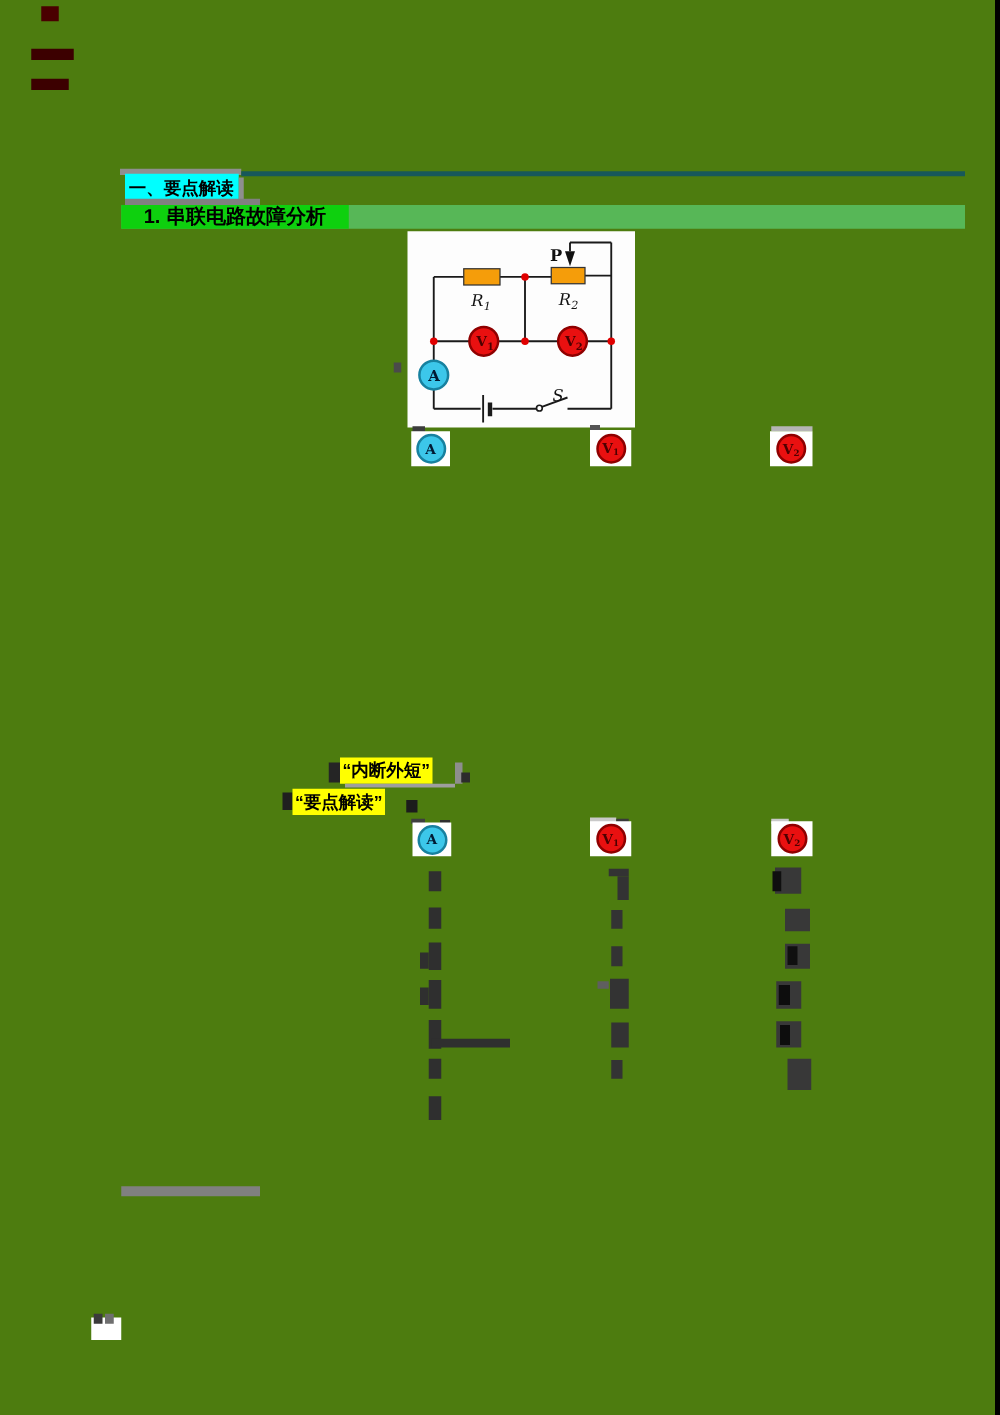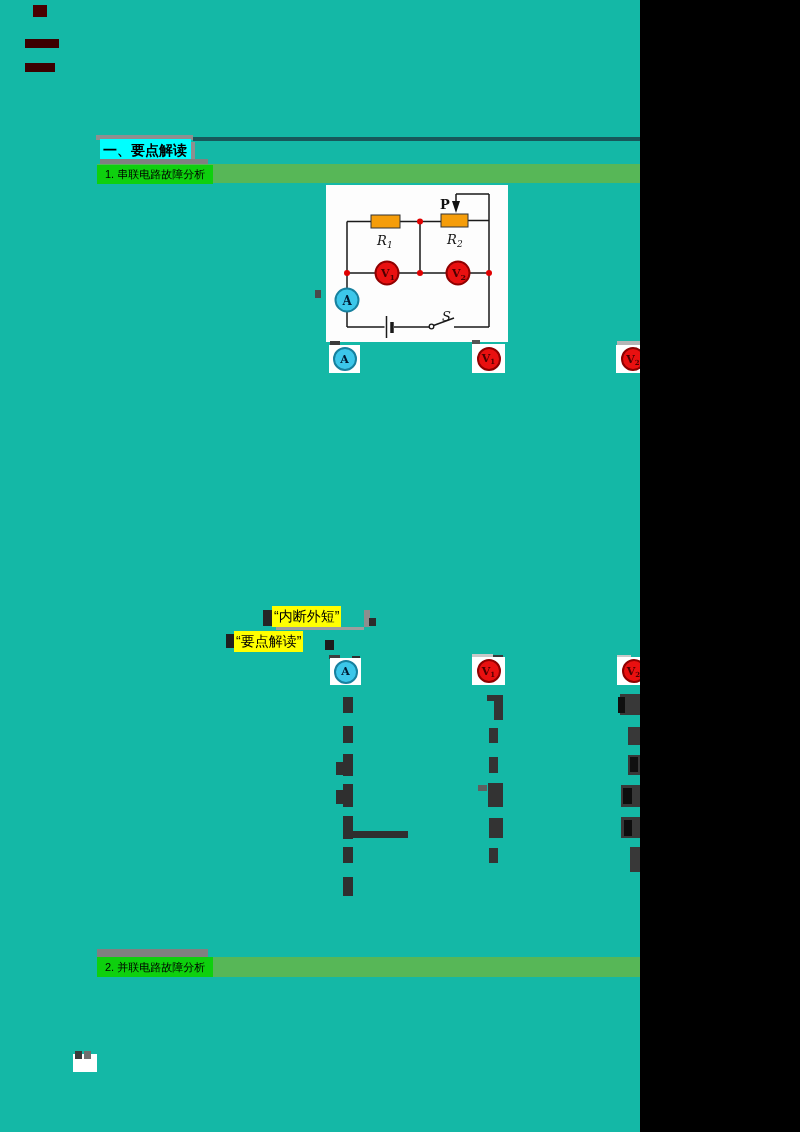--- a/index.html
+++ b/index.html
@@ -1,45 +1,45 @@
 <!DOCTYPE html>
 <html><head>
 <meta charset="utf-8">
 <style>
   html,body{margin:0;padding:0;background:#000;}
-  #canvas{position:relative;width:640px;height:1132px;background:#14b8a6;overflow:hidden;
+  #canvas{position:relative;width:796px;height:1132px;background:#4d7c0f;overflow:hidden;
           font-family:"Liberation Sans",sans-serif;}
   .abs{position:absolute;}
   
   .hdr-cyan{left:100px;top:139px;width:91px;height:23px;background:#00ffff;color:#000;
             font-weight:bold;font-size:14px;line-height:23px;padding-left:3px;box-sizing:border-box;
             white-space:nowrap;overflow:hidden;}
   .gray{background:#8f8f8f;}
   .teal-rule{left:193px;top:137px;width:579px;height:4px;background:#17585a;}
   
   .sec-bar{height:19px;background:#57b757;}
-  .sec-title{display:inline-block;height:100%;background:#0ed00e;color:#000;font-weight:normal;
-             font-size:11px;line-height:19px;padding:0 8px;white-space:nowrap;}
+  .sec-title{display:inline-block;height:100%;background:#0ed00e;color:#000;font-weight:bold;
+             font-size:16px;line-height:19px;padding:0 18px;white-space:nowrap;}
   
   #circuit-box{left:326px;top:185px;width:182px;height:157px;background:#fdfdfd;}
   .ct{font-family:"DejaVu Serif",serif;font-size:13px;fill:#111;}
   .it{font-style:italic;}
   .csub{font-family:"DejaVu Serif",serif;font-size:9px;fill:#111;font-style:italic;}
   .vt{font-family:"DejaVu Serif",serif;font-weight:bold;font-size:11px;fill:#4d0000;}
   .vts{font-family:"DejaVu Serif",serif;font-weight:bold;font-size:8px;fill:#4d0000;}
   .at{font-family:"DejaVu Serif",serif;font-weight:bold;font-size:12px;fill:#001a33;}
   
   .chip{position:absolute;background:#fff;display:flex;align-items:center;justify-content:center;}
   .mcirc{width:20px;height:20px;border-radius:50%;display:flex;align-items:center;justify-content:center;
          font-family:"DejaVu Serif",serif;font-weight:bold;font-size:11px;line-height:1;}
   .am{background:#3cc7ea;border:2px solid #17819f;color:#001a33;}
   .vm{background:#e91010;border:2px solid #8f0000;color:#4d0000;}
   .msub{font-size:7px;margin-top:6px;}
   
-  .hl{background:#ffff00;color:#000;font-weight:normal;font-size:14px;line-height:21px;height:21px;
+  .hl{background:#ffff00;color:#000;font-weight:bold;font-size:14px;line-height:21px;height:21px;
       padding:0 2px;white-space:nowrap;}
   
   .rem{position:absolute;}
 </style>
 </head>
 <body>
 
 <div id="canvas">
 
   <div class="abs" style="left:33px;top:5px;width:14px;height:12px;background:#4a0000;"></div>
@@ -170,21 +170,18 @@
   <div class="rem" style="left:628px;top:727px;width:20px;height:18px;background:#383838;"></div>
   <div class="rem" style="left:628px;top:755px;width:20px;height:20px;background:#383838;"></div>
   <div class="rem" style="left:630px;top:757px;width:8px;height:15px;background:#101010;"></div>
   <div class="rem" style="left:621px;top:785px;width:20px;height:22px;background:#383838;"></div>
   <div class="rem" style="left:623px;top:788px;width:9px;height:16px;background:#0d0d0d;"></div>
   <div class="rem" style="left:621px;top:817px;width:20px;height:21px;background:#383838;"></div>
   <div class="rem" style="left:624px;top:820px;width:8px;height:16px;background:#0d0d0d;"></div>
   <div class="rem" style="left:630px;top:847px;width:19px;height:25px;background:#383838;"></div>
 
   <div class="abs" style="left:97px;top:949px;width:111px;height:8px;background:#808080;"></div>
-  <div class="abs sec-bar" style="left:97px;top:957px;width:675px;height:20px;">
-    <span class="sec-title" style="line-height:20px;">2. 并联电路故障分析</span>
-  </div>
 
   <div class="abs" style="left:73px;top:1054px;width:24px;height:18px;background:#fff;"></div>
   <div class="abs" style="left:75px;top:1051px;width:7px;height:8px;background:#3b3b3b;"></div>
   <div class="abs" style="left:84px;top:1051px;width:7px;height:8px;background:#6f6f6f;"></div>
 
 </div>
 
 </body></html>

